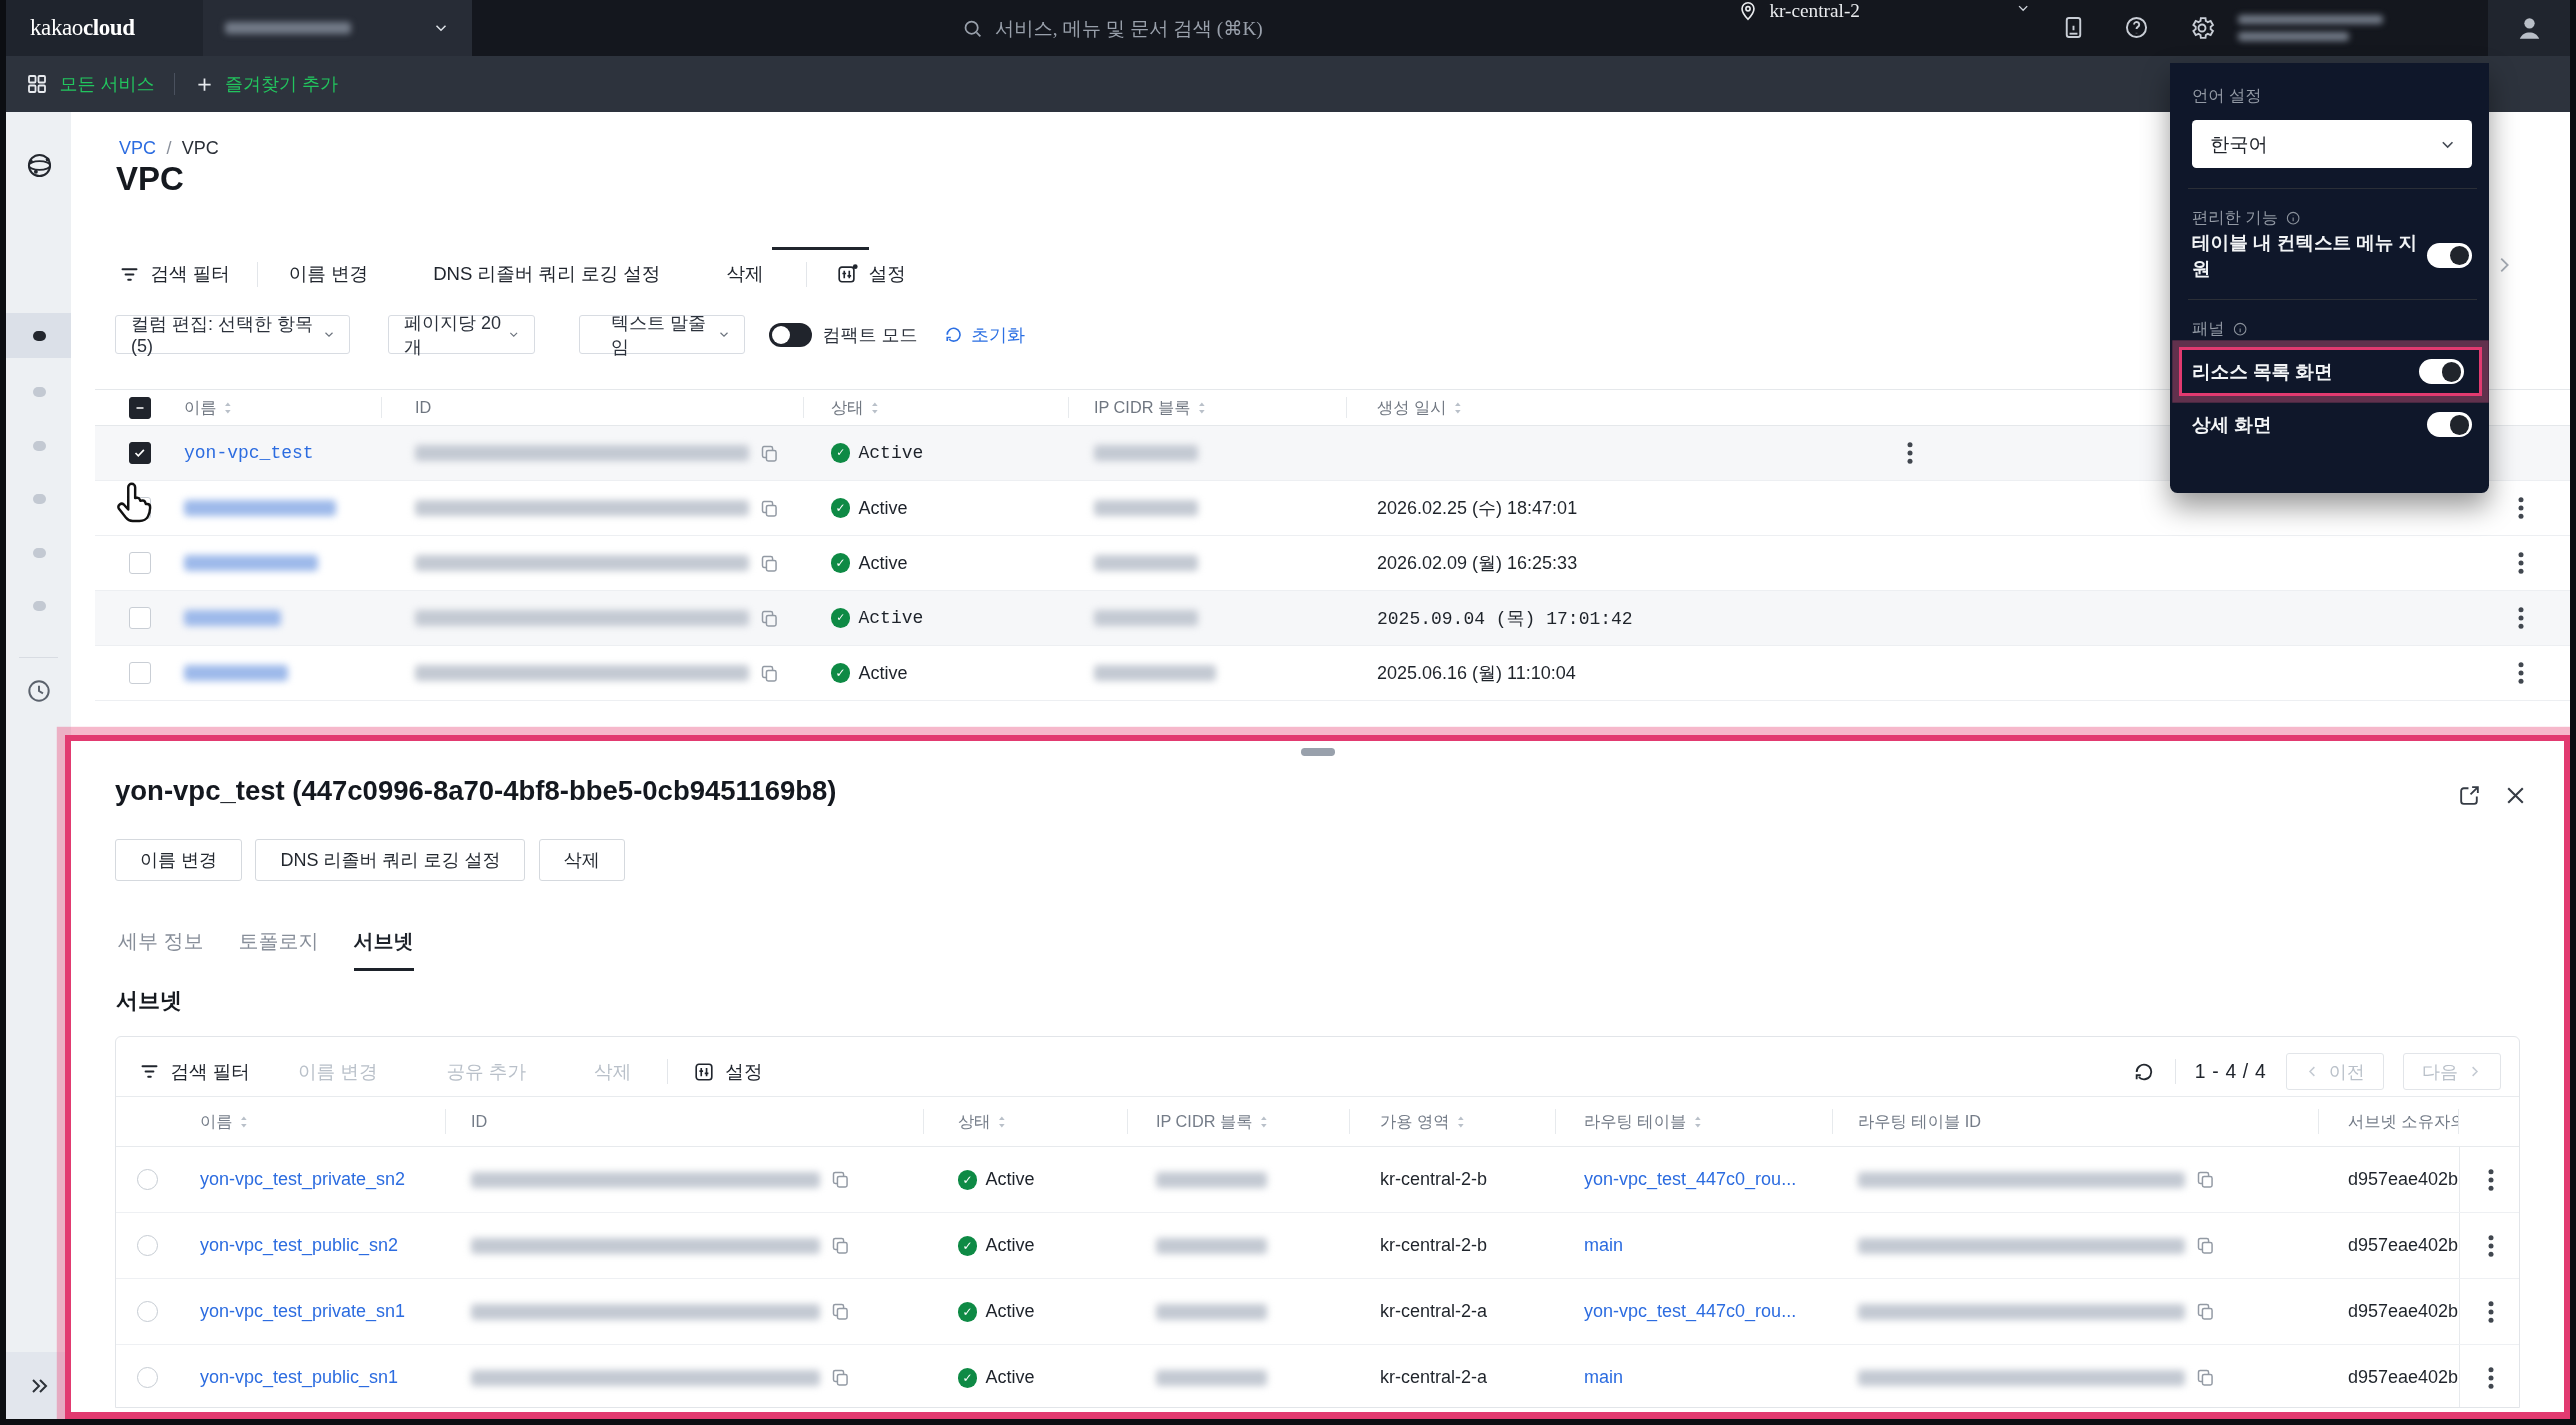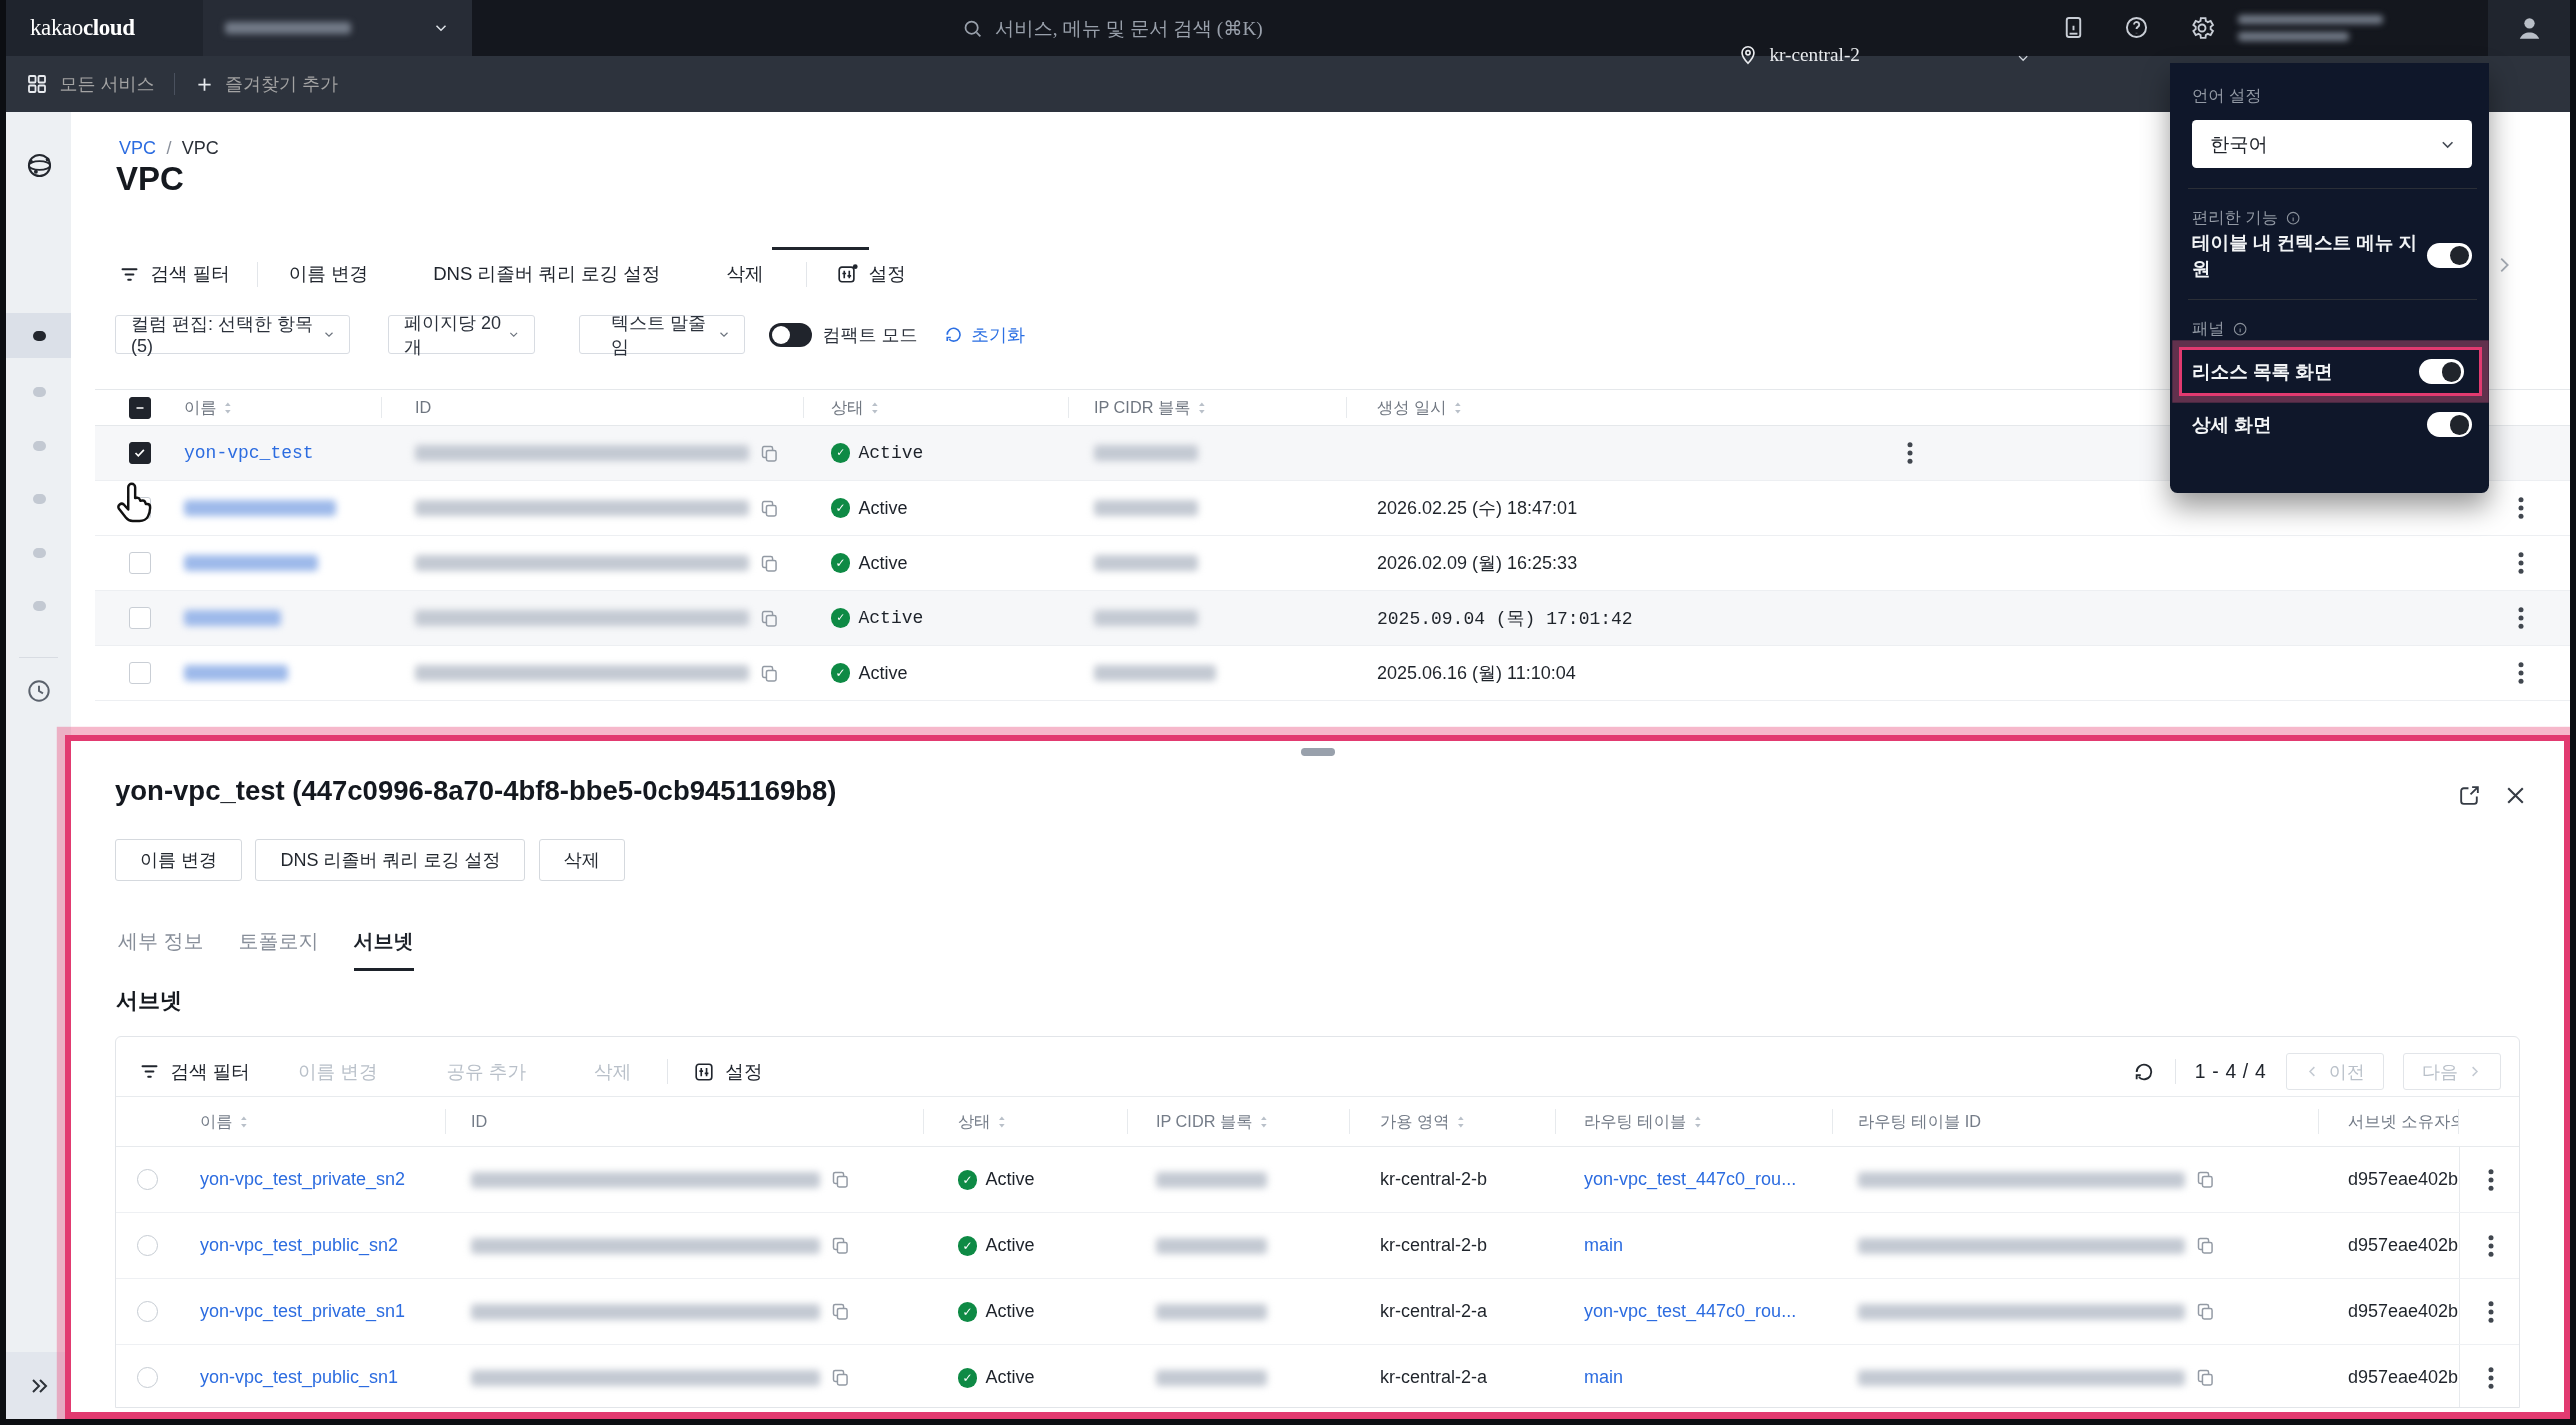--- a/index.html
+++ b/index.html
@@ -8,26 +8,26 @@
   .abs{position:absolute;}
   svg{display:block;}
   
   .topbar{position:absolute;left:0;top:0;width:100%;height:56px;background:#14171e;z-index:20;font-family:Liberation Serif, serif;}
   .brand-block{position:absolute;left:0;top:0;width:203px;height:56px;background:#1f242d;display:flex;align-items:center;padding-left:30px;box-sizing:border-box;}
   .brand{font-size:23px;color:#fff;letter-spacing:-0.4px;}
   .brand .k{font-weight:400;}
   .brand .c{font-weight:800;}
   .project-btn{position:absolute;left:203px;top:0;width:269px;height:56px;background:#272c36;display:flex;align-items:center;justify-content:space-between;padding:0 22px;box-sizing:border-box;cursor:pointer;}
   .search-bar{position:absolute;left:962px;top:0;height:56px;display:flex;align-items:center;gap:12px;color:#99a0ab;font-size:19.3px;cursor:text;}
-  .region-btn{position:absolute;left:1737px;top:10px;width:294px;height:56px;display:flex;align-items:flex-end;color:#e9ebee;font-size:19.3px;cursor:pointer;}
+  .region-btn{position:absolute;left:1737px;top:0;width:294px;height:56px;display:flex;align-items:flex-start;color:#e9ebee;font-size:19.3px;cursor:pointer;}
   .top-icon{position:absolute;top:14px;color:#c9ced6;cursor:pointer;}
   .user-blur{position:absolute;left:2238px;top:0;height:56px;display:flex;flex-direction:column;justify-content:center;gap:7.4px;}
   .avatar-block{position:absolute;left:2488px;top:0;width:82px;height:56px;background:#20252e;display:flex;align-items:center;justify-content:center;}
   
-  .subnav{position:absolute;top:56px;left:0;width:100%;height:56px;background:#2d333d;display:flex;align-items:center;z-index:19;color:#a3a3a3;font-size:18px;}
+  .subnav{position:absolute;top:56px;left:0;width:100%;height:56px;background:#2d333d;display:flex;align-items:center;z-index:19;color:#22c55e;font-size:18px;}
   .subnav .vdivd{width:0.7px;height:22px;background:#4a515e;margin:0 19.3px;}
   .subnav-btn{display:flex;align-items:center;gap:10.4px;cursor:pointer;}
   
   .sidebar{position:absolute;left:6px;top:111px;width:65px;bottom:6px;background:#edf0f3;z-index:15;}
   .side-sel{position:absolute;left:0;top:202px;width:100%;height:45px;background:#dbe0e8;}
   .side-dot{position:absolute;left:27px;width:12.6px;height:9.7px;border-radius:5.2px;background:#c3c9d2;}
   .side-dot.dark{background:#23272e;}
   .side-div{position:absolute;left:13.4px;right:13.4px;top:546px;height:0.7px;background:#d8dce2;}
   .side-expand{position:absolute;left:0;bottom:0;width:100%;height:67px;background:#e2e6ed;display:flex;align-items:center;justify-content:center;color:#2c3138;cursor:pointer;}
   

